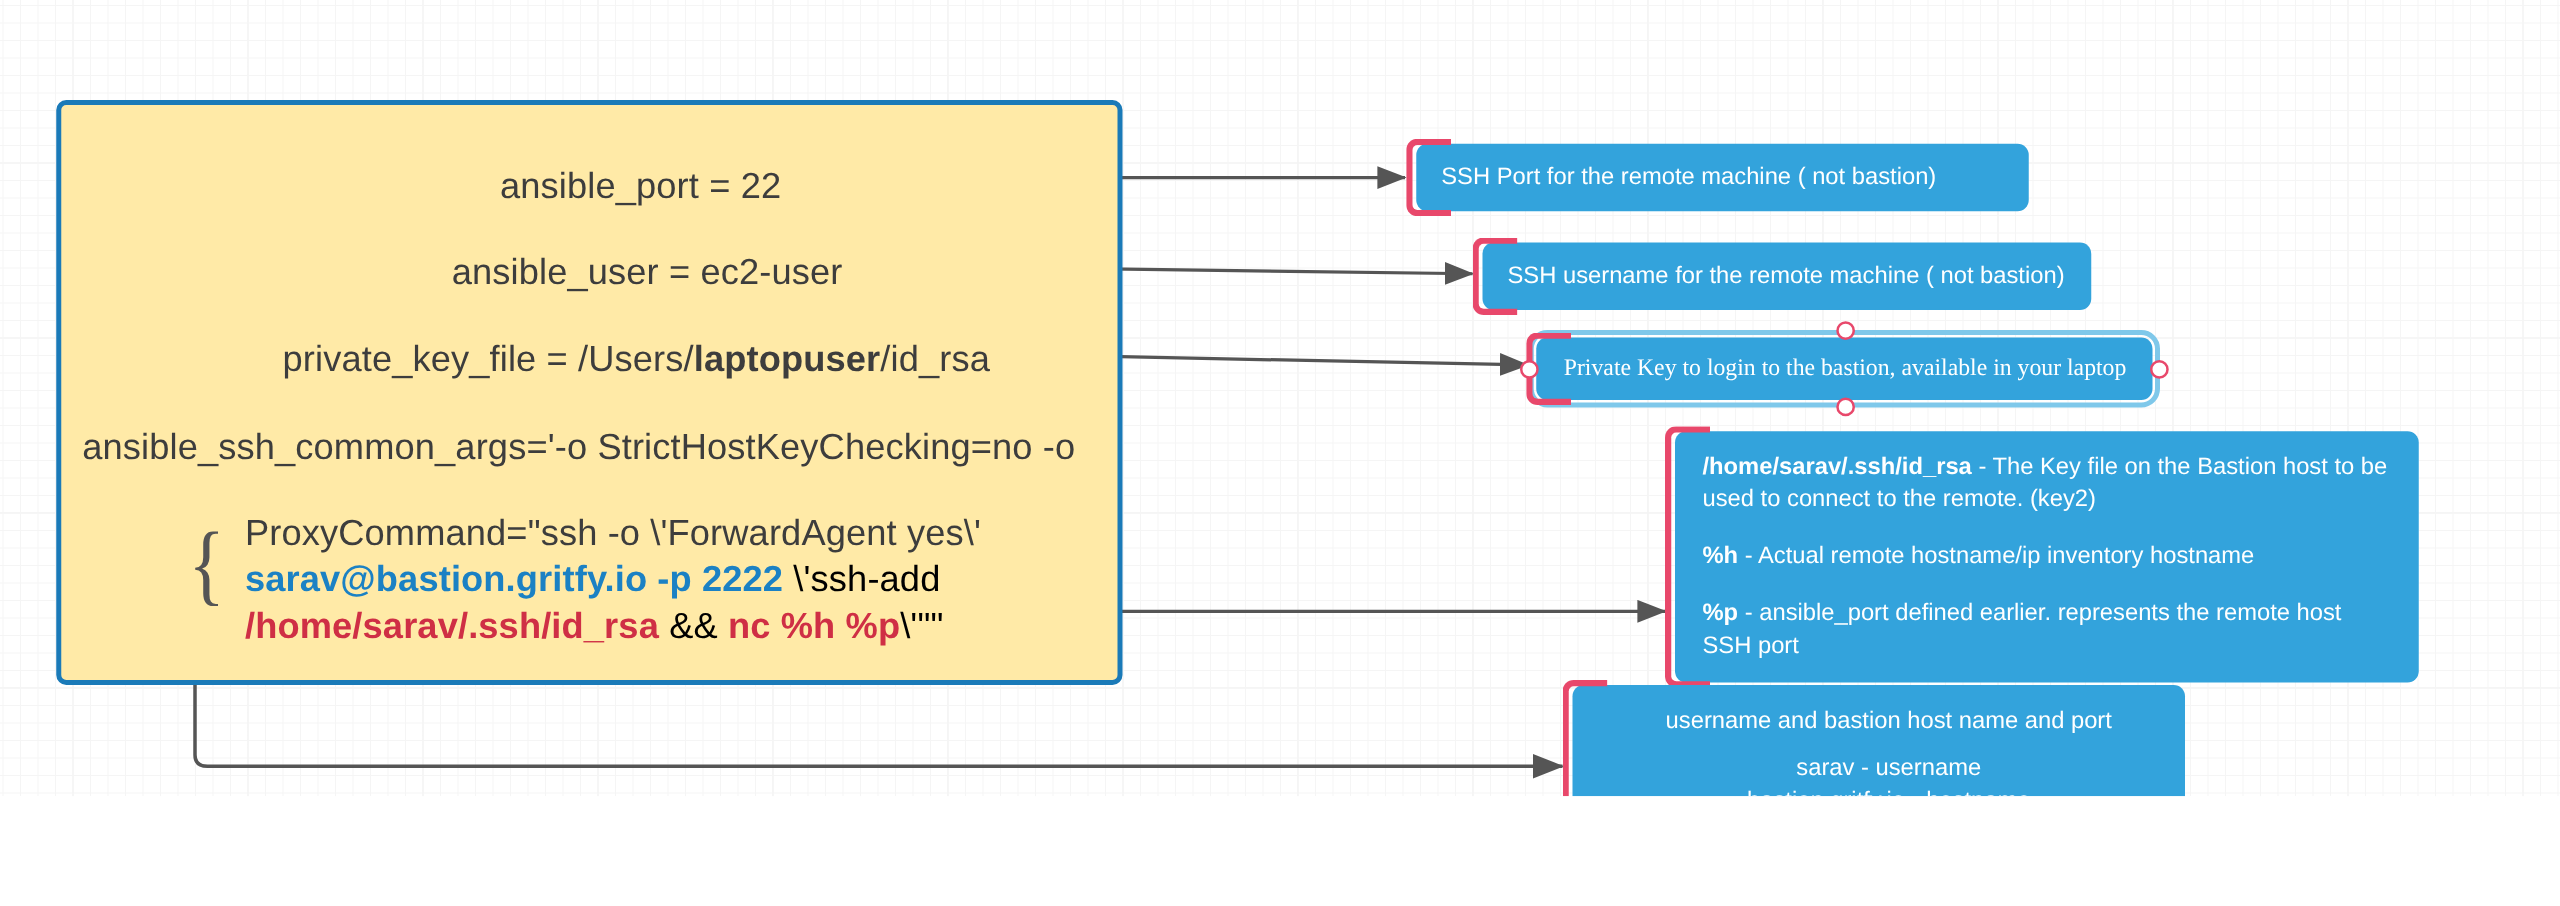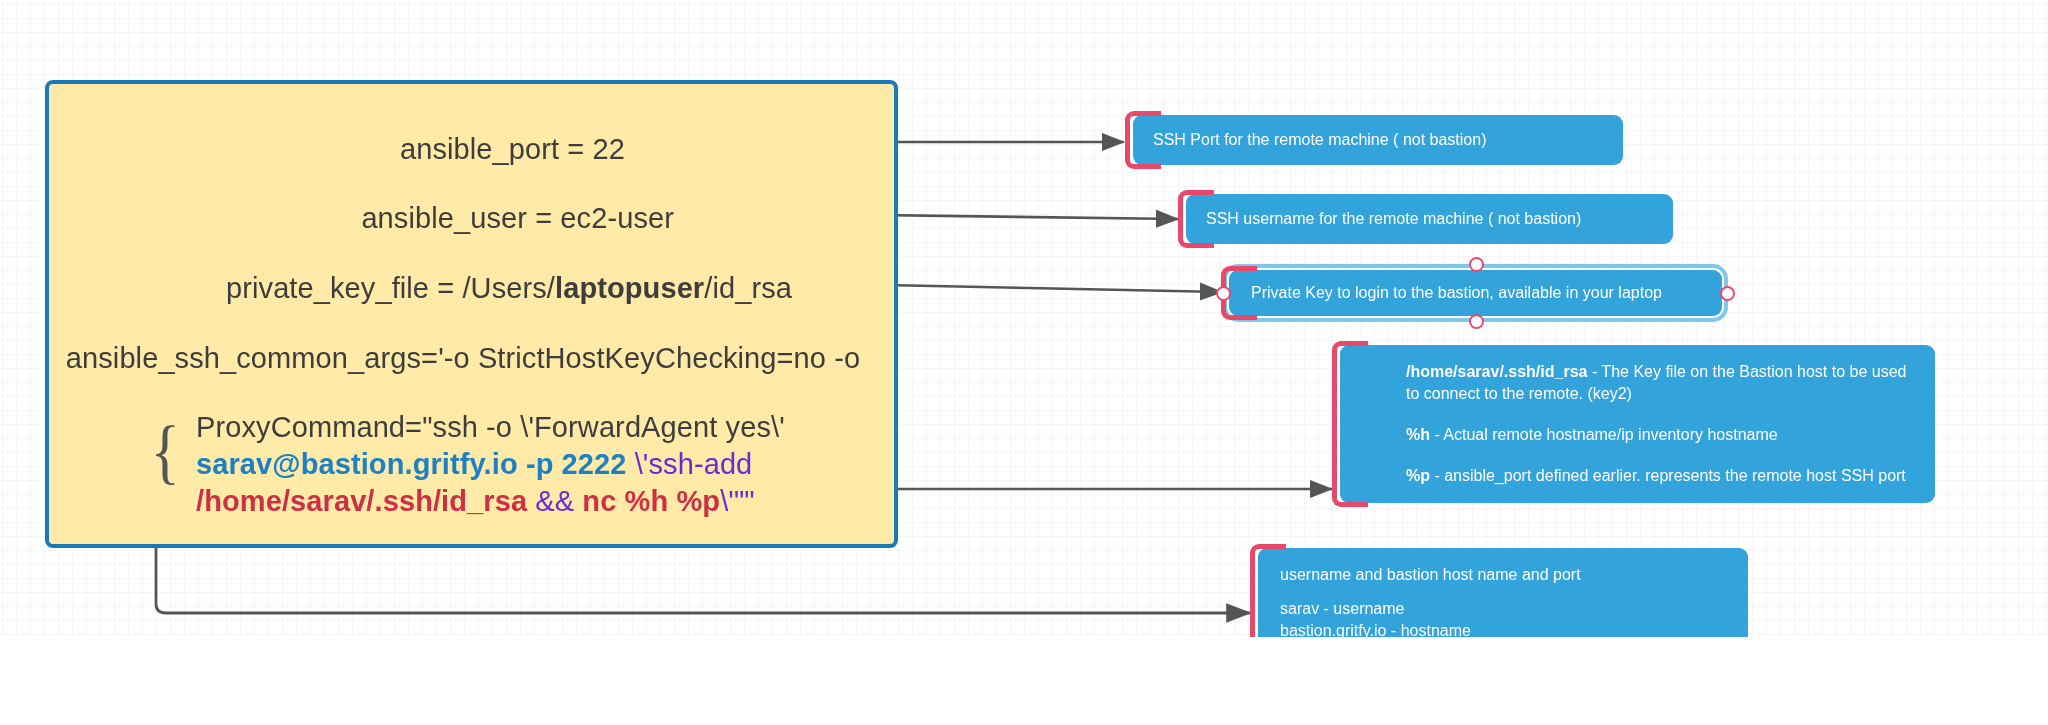--- a/index.html
+++ b/index.html
@@ -67,40 +67,40 @@
     letter-spacing: 0.1px;
   }
   .cfg-line b { font-weight: bold; }
   #cfg-port   { left: 0; top: 47px; width: 853px; text-align: right; padding-right: 277px; box-sizing: border-box; }
   #cfg-user   { left: 16px; top: 116px; width: 853px; text-align: right; padding-right: 244px; box-sizing: border-box; }
   #cfg-key    { left: 0; top: 186px; width: 853px; text-align: right; padding-right: 110px; box-sizing: border-box; }
   #cfg-args   { left: 0; top: 256px; width: 853px; text-align: center; padding-right: 25px; box-sizing: border-box; }
   #cfg-proxy  { left: 147px; top: 325px; }
   #cfg-proxy .l2 { color: #1b81c4; font-weight: bold; }
   #cfg-proxy .l3 { color: #cf2f45; font-weight: bold; }
-  #cfg-proxy .plain { color: #6d28d9; font-weight: normal; }
+  #cfg-proxy .plain { color: #000000; font-weight: normal; }
   .brace {
     position: absolute;
     left: 148px;
     top: 415px;
     font-size: 72px;
     color: #555555;
     font-family: "Liberation Serif", serif;
     line-height: 1;
     transform: scaleX(0.85);
     z-index: 4;
   }
 
   
   .callout {
     position: absolute;
     background: #33a3dc;
     border-radius: 9px;
     color: #ffffff;
-    font-size: 16px;
+    font-size: 19px;
     line-height: 1.38;
     box-sizing: border-box;
     z-index: 3;
   }
   .callout .body { padding: 14px 18px 14px 20px; }
   .callout .body p { margin: 0; }
   .callout .body p + p { margin-top: 19px; }
   .callout b { font-weight: bold; }
 
   
@@ -114,41 +114,42 @@
     border-right: none;
     border-radius: 9px 0 0 9px;
     box-sizing: border-box;
     pointer-events: none;
   }
 
   
   .callout.selected {
     outline: 4px solid #7fc8ea;
     outline-offset: 2px;
+    font-family: Liberation Serif, serif;
   }
   .handle {
     position: absolute;
     width: 15px;
     height: 15px;
     background: #ffffff;
     border: 2.5px solid #e8486b;
     border-radius: 50%;
     box-sizing: border-box;
     z-index: 6;
   }
 
   #callout-port     { left: 1133px; top: 115px; width: 490px; }
   #callout-user     { left: 1186px; top: 194px; width: 487px; }
   #callout-key      { left: 1229px; top: 270px; width: 493px; }
-  #callout-keyfile  { left: 1340px; top: 345px; width: 595px; padding-left: 44px; }
+  #callout-keyfile  { left: 1340px; top: 345px; width: 595px; }
   #callout-bastion  { left: 1258px; top: 548px; width: 490px; }
 
   #callout-key .body { padding: 12px 18px 12px 22px; }
   #callout-keyfile .body { padding: 16px 22px 16px 22px; }
-  #callout-bastion .body { padding: 16px 6px 16px 22px; }
+  #callout-bastion .body { padding: 16px 6px 16px 22px; text-align: center; }
   #callout-bastion .body p + p { margin-top: 12px; }
   .nowrap-lines { white-space: pre-line; }
 </style>
 </head>
 <body>
 
 <div id="canvas">
 
   <svg class="connectors" viewBox="0 0 2048 725" xmlns="http://www.w3.org/2000/svg">
     <defs>

